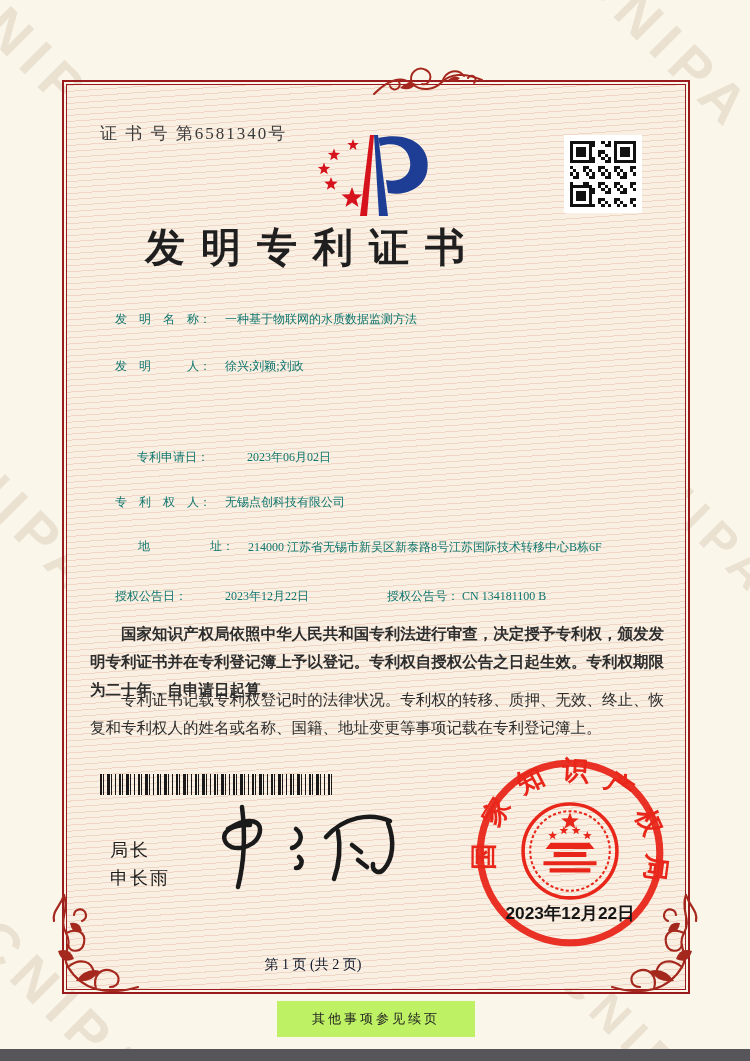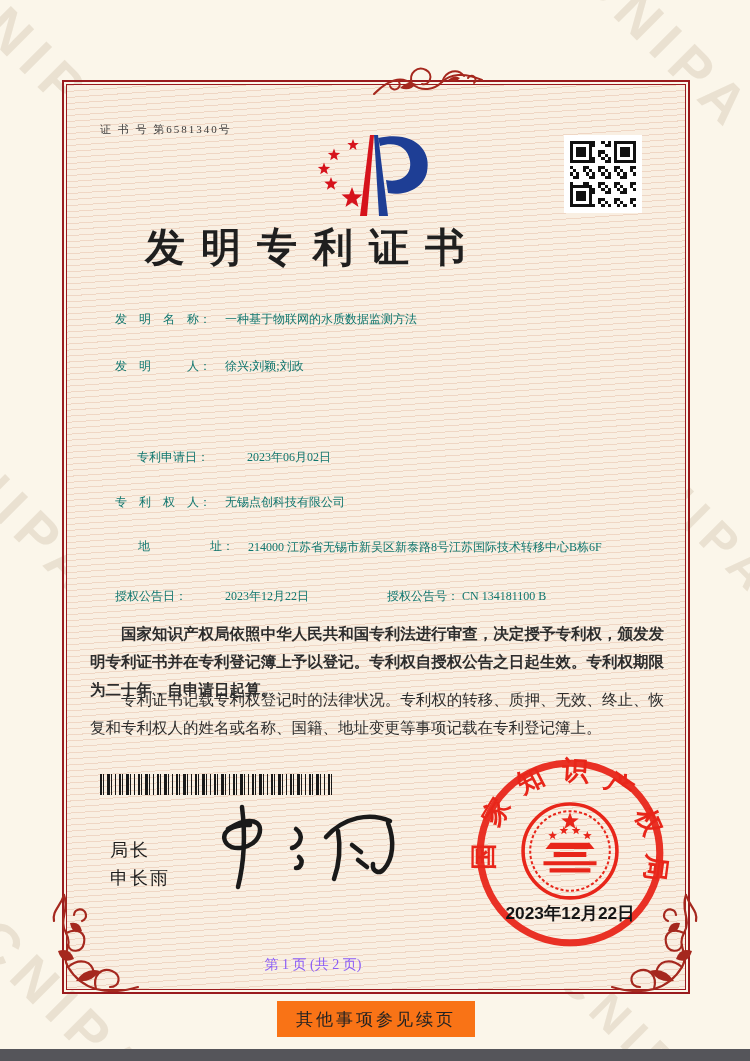--- a/index.html
+++ b/index.html
@@ -8,40 +8,40 @@
   .wm{position:absolute;font:700 56px "Liberation Sans",sans-serif;letter-spacing:10px;
       color:rgba(186,168,140,.26);transform:rotate(45deg);transform-origin:left top;
       pointer-events:none;white-space:nowrap;z-index:1;}
   .border-outer{position:absolute;left:62px;top:80px;width:624px;height:910px;
       border:2px solid #9a1b1e;z-index:2;}
   .border-inner{position:absolute;left:2px;top:2px;right:2px;bottom:2px;border:1px solid #9a1b1e;
       background-color:#f9efe2;
       background-image:repeating-linear-gradient(176deg,rgba(214,150,118,.28) 0px,rgba(214,150,118,.28) 1px,transparent 1px,transparent 6px);}
   .flourish{position:absolute;z-index:4;}
   .content{position:absolute;left:0;top:0;width:750px;height:1061px;z-index:5;}
-  .cert-no{position:absolute;left:100px;top:122px;font-size:11px;color:#3c3c3c;letter-spacing:2px;}
+  .cert-no{position:absolute;left:100px;top:122px;font-size:17px;color:#3c3c3c;letter-spacing:2px;}
   .logo{position:absolute;left:300px;top:130px;}
   .qr-wrap{position:absolute;left:564px;top:135px;width:78px;height:78px;background:#fff;
       display:flex;align-items:center;justify-content:center;}
   .title{position:absolute;left:0;top:220px;width:610px;text-align:center;font-size:40px;
       font-weight:700;color:#1f1f1f;letter-spacing:16px;text-indent:16px;}
   .row{position:absolute;left:115px;width:566px;font-size:12px;color:#0f766e;white-space:nowrap;}
   .row .val{position:absolute;left:110px;top:0;}
   .row-addr .val{white-space:normal;width:420px;line-height:1.55;}
   .pair2{position:absolute;left:272px;top:0;}
   .para{position:absolute;left:90px;width:574px;font-size:15.5px;line-height:1.8;color:#2d2d2d;
       text-indent:2em;text-align:justify;}
   .barcode{position:absolute;left:100px;top:774px;width:234px;height:21px;
       background:repeating-linear-gradient(90deg,#181818 0 2px,transparent 2px 3px,#181818 3px 4px,transparent 4px 7px,#181818 7px 10px,transparent 10px 11px,#181818 11px 12px,transparent 12px 15px,#181818 15px 16px,transparent 16px 19px);}
   .officer{position:absolute;left:110px;font:18px "Liberation Sans",sans-serif;color:#1c1c1c;letter-spacing:2px;}
   .sig{position:absolute;left:198px;top:797px;}
   .seal{position:absolute;left:470px;top:753px;}
-  .page-info{position:absolute;left:0;top:956px;width:626px;text-align:center;font-size:14px;color:#8b5cf6;}
-  .note-box{position:absolute;left:277px;top:1001px;width:198px;height:36px;background:#f97316;
-      display:flex;align-items:center;justify-content:center;font-size:17px;color:#222;letter-spacing:3px;}
+  .page-info{position:absolute;left:0;top:956px;width:626px;text-align:center;font-size:14px;color:#0f172a;}
+  .note-box{position:absolute;left:277px;top:1001px;width:198px;height:36px;background:#bef264;
+      display:flex;align-items:center;justify-content:center;font-size:13px;color:#222;letter-spacing:3px;}
   .scan-edge{position:absolute;left:0;top:1049px;width:750px;height:12px;background:#55555a;}
 </style>
 </head>
 <body>
 
 <div class="page">
 
   <span class="wm" style="left:-18px;top:-42px;">CNIPA</span>
   <span class="wm" style="left:612px;top:-58px;">CNIPA</span>
   <span class="wm" style="left:233px;top:118px;font-size:64px;color:rgba(186,168,140,.34);">CNIPA</span>

